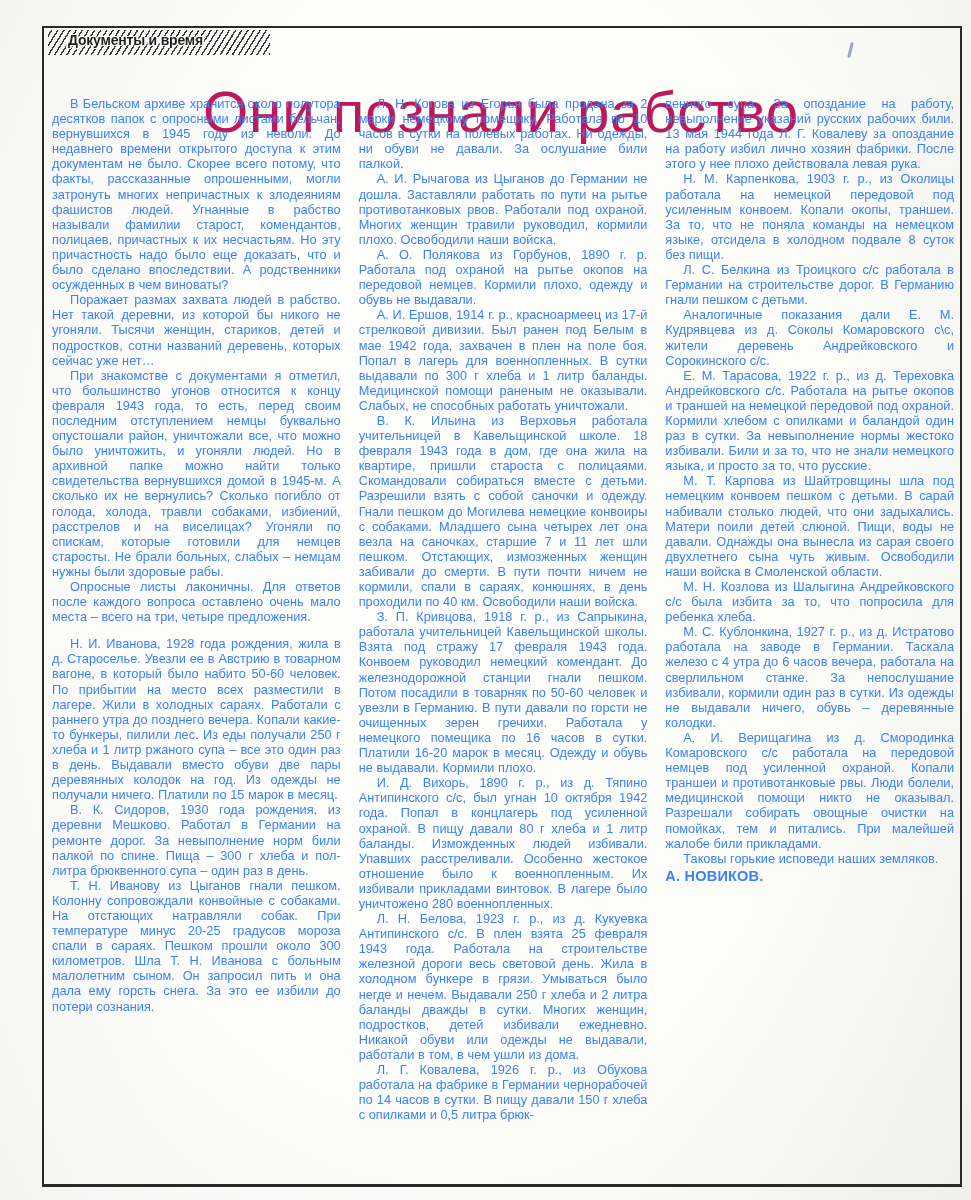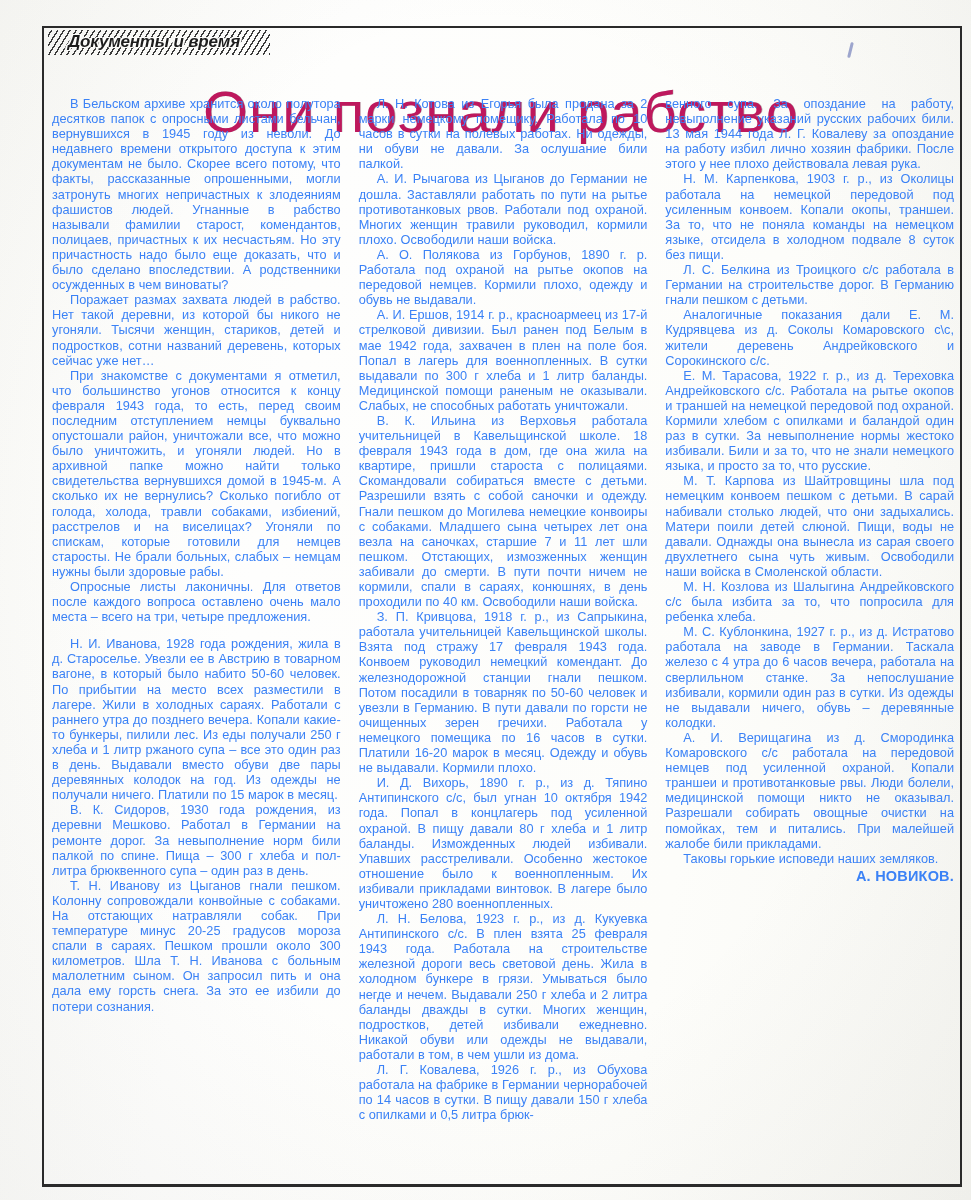--- a/index.html
+++ b/index.html
@@ -73,23 +73,22 @@
         -58deg,
         #3a3a3a 0px, #3a3a3a 1.4px,
         rgba(255,255,255,0) 1.4px, rgba(255,255,255,0) 5.2px
       );
     overflow: hidden;
   }
   #rubric-title {
     position: absolute;
     left: 68px;
     top: 32px;
-    font-size: 17px;
+    font-size: 14px;
     font-weight: bold;
-    font-style: italic;
     color: #1d1d1d;
     letter-spacing: -0.2px;
     text-shadow:
       1px 0 0 #fdfdfb, -1px 0 0 #fdfdfb,
       0 1px 0 #fdfdfb, 0 -1px 0 #fdfdfb,
       1px 1px 0 #fdfdfb, -1px -1px 0 #fdfdfb,
       2px 0 1px #fdfdfb, -2px 0 1px #fdfdfb;
     white-space: nowrap;
   }
 
@@ -146,21 +145,20 @@
     text-indent: 18px;
   }
   .column p.no-indent {
     text-indent: 0;
   }
   .gap-before {
     margin-top: 12px !important;
   }
   .signature {
     margin-top: 3px;
-    text-align: right;
     font-weight: bold;
     font-size: 14.5px;
     letter-spacing: 0.2px;
   }
 </style>
 </head>
 <body>
 
 <div id="page">
 

